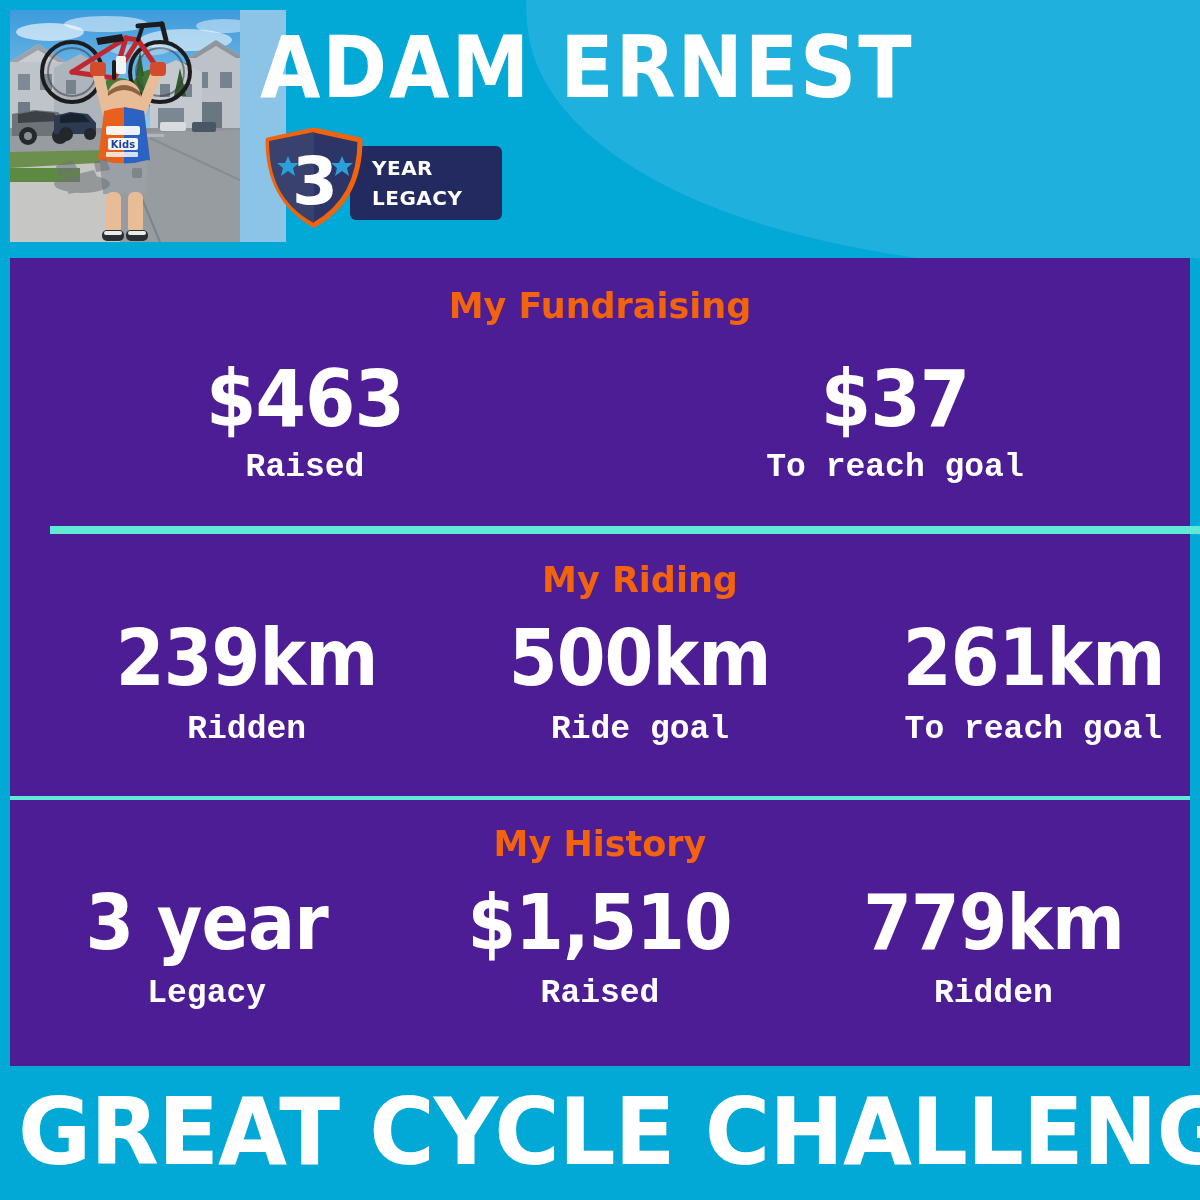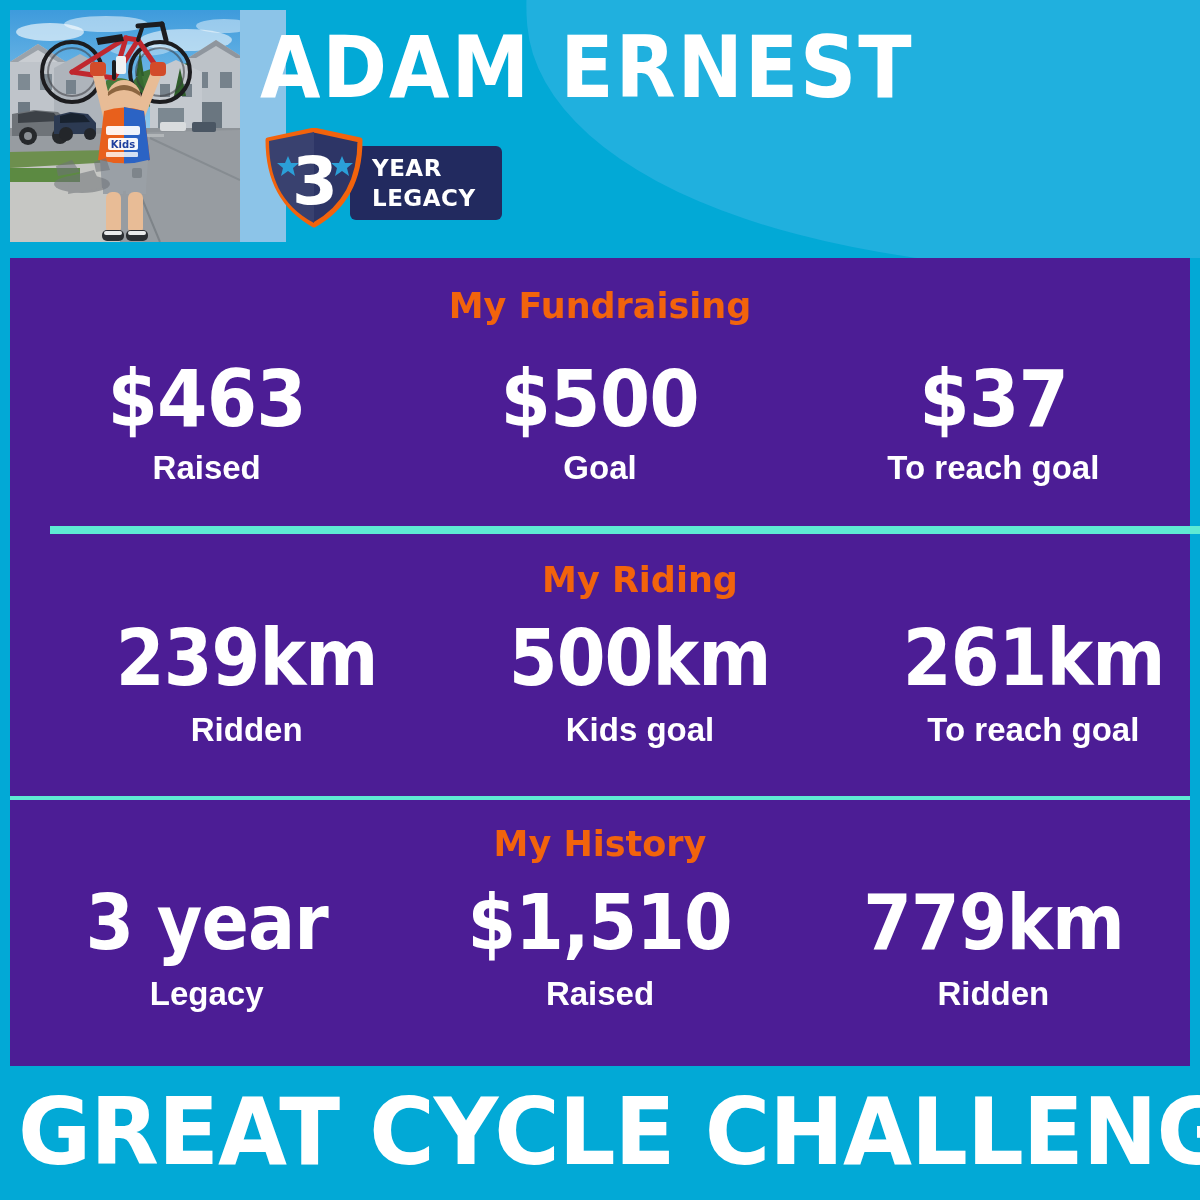--- a/index.html
+++ b/index.html
@@ -91,21 +91,21 @@
     background: #222A5F;
     border-radius: 6px;
   }
   #badge-plate-text {
     position: absolute;
     left: 22px;
     top: 7px;
     color: #ffffff;
     font-family: "DejaVu Sans", sans-serif;
     font-weight: bold;
-    font-size: 23px;
+    font-size: 20px;
     line-height: 30px;
     letter-spacing: 0.5px;
   }
   #badge-plate-text .line2 { display: block; }
   #badge-shield {
     position: absolute;
     left: 0px;
     top: 0px;
     width: 104px;
     height: 100px;
@@ -153,21 +153,21 @@
   }
   .stat-value {
     color: #ffffff;
     font-family: "DejaVu Sans", sans-serif;
     font-weight: bold;
     letter-spacing: -1px;
     white-space: nowrap;
   }
   .stat-label {
     color: #ffffff;
-    font-family: Liberation Sans, sans-serif;
+    font-family: Liberation Mono, monospace;
     font-weight: bold;
     white-space: nowrap;
   }
 
   
   #section-fundraising .stat-row  { margin-top: 30px; }
   #section-fundraising .stat-value{ font-size: 78px; line-height: 86px; transform: scaleX(0.93); }
   #section-fundraising .stat-label{ font-size: 33px; line-height: 40px; margin-top: 6px; }
 
   
@@ -379,40 +379,36 @@
   <div id="stats-panel">
 
     <div class="stats-section" id="section-fundraising">
       <div class="section-heading">My Fundraising</div>
       <div class="stat-row">
         <div class="stat-col">
           <div class="stat-value">$463</div>
           <div class="stat-label">Raised</div>
         </div>
         <div class="stat-col">
-          <div class="stat-value">$500</div>
-          <div class="stat-label">Goal</div>
-        </div>
-        <div class="stat-col">
           <div class="stat-value">$37</div>
           <div class="stat-label">To reach goal</div>
         </div>
       </div>
     </div>
 
     <div class="stats-section" id="section-riding">
       <div class="section-heading">My Riding</div>
       <div class="stat-row">
         <div class="stat-col">
           <div class="stat-value">239km</div>
           <div class="stat-label">Ridden</div>
         </div>
         <div class="stat-col">
           <div class="stat-value">500km</div>
-          <div class="stat-label">Kids goal</div>
+          <div class="stat-label">Ride goal</div>
         </div>
         <div class="stat-col">
           <div class="stat-value">261km</div>
           <div class="stat-label">To reach goal</div>
         </div>
       </div>
     </div>
 
     <div class="stats-section" id="section-history">
       <div class="section-heading">My History</div>

